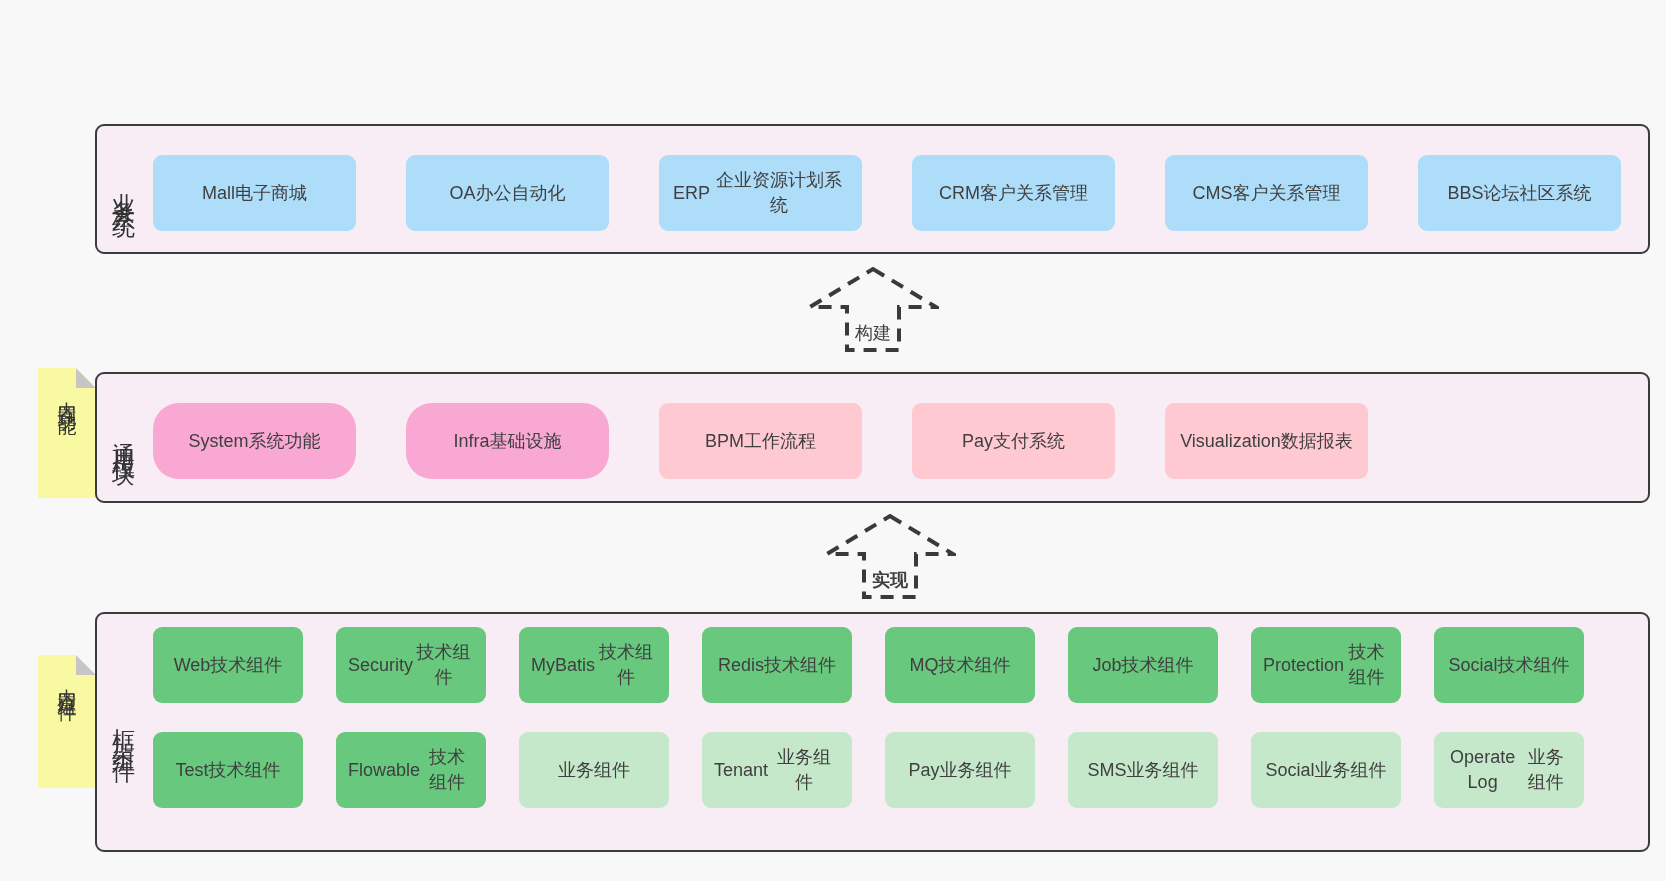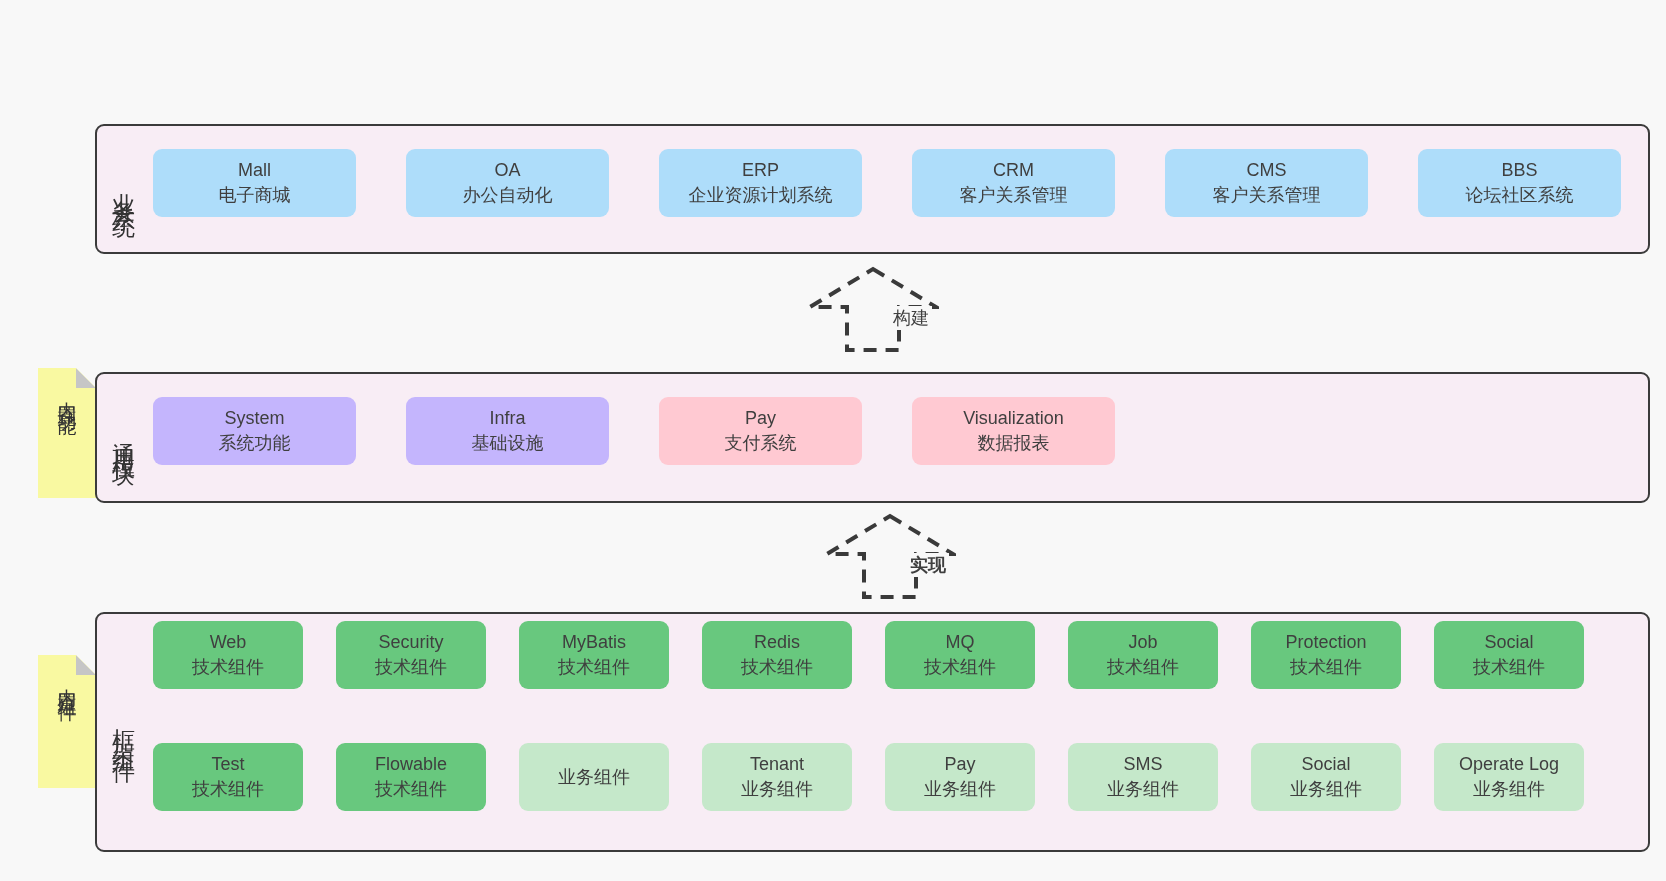--- a/index.html
+++ b/index.html
@@ -21,30 +21,30 @@
     position:absolute;left:12px;top:50%;transform:translateY(-50%);
     writing-mode:vertical-lr;text-orientation:upright;
     font-size:23px;letter-spacing:7px;color:#333;white-space:nowrap;
   }
   #panel-framework .panel-label{letter-spacing:11px;}
   
   .box-row{position:absolute;left:56px;display:flex;}
   .row-wide{gap:50px;top:23px;}
   .row-narrow{gap:33px;}
   #fw-row1{top:7px;}
-  #fw-row2{top:129px;}
+  #fw-row2{top:112px;}
   .box{
-    box-sizing:border-box;height:68px;border-radius:9px;
-    display:flex;flex-direction:column;align-items:center;justify-content:center;
-    text-align:center;font-size:18px;line-height:25px;color:#3f3f3f;
+    box-sizing:border-box;height:76px;border-radius:9px;
+    display:flex;flex-direction:row;align-items:center;justify-content:center;
+    text-align:center;font-size:18px;line-height:25px;color:#3f3f3f;margin-top:6px;
   }
   .box-wide{width:203px;padding:0 14px;}
   .box-narrow{width:150px;padding:0 12px;}
   .blue{background:#aeddfa;}
-  .red{background:#c4b5fd;}
+  .red{background:#f9a8d4;border-radius:26px;}
   .pink{background:#ffc9d2;}
   .green{background:#68c87e;}
   .green-light{background:#c5e8ca;}
   
   .tag{
     position:absolute;left:38px;width:58px;background:#f9f9a1;z-index:0;
     clip-path:polygon(0 0,calc(100% - 20px) 0,100% 20px,100% 100%,0 100%);
   }
   .tag::after{
     content:"";position:absolute;top:0;right:0;width:20px;height:20px;
@@ -56,22 +56,22 @@
     position:absolute;left:50%;top:18px;transform:translateX(-50%);
     writing-mode:vertical-lr;text-orientation:upright;
     font-size:19px;letter-spacing:5px;color:#333;white-space:nowrap;
   }
   
   .arrow{position:absolute;width:132px;height:88px;z-index:1;}
   #arrow-build{left:807px;top:266px;}
   #arrow-implement{left:824px;top:513px;font-weight:bold;}
   .arrow svg{display:block;width:132px;height:88px;}
   .arrow-label{
-    position:absolute;left:50%;top:40px;transform:translateX(-50%);
-    background:#f8f8f8;padding:0 3px;font-size:18px;color:#3f3f3f;white-space:nowrap;margin-left:38px;
+    position:absolute;left:50%;top:55px;transform:translateX(-50%);
+    background:#f8f8f8;padding:0 3px;font-size:18px;color:#3f3f3f;white-space:nowrap;
   }
 </style>
 </head>
 <body>
 
 <div class="stage">
 
   <div class="tag" id="tag-modules">
     <span class="tag-text">内置功能</span>
   </div>
@@ -122,20 +122,24 @@
     <div class="box-row row-wide">
       <div class="box box-wide red">
         <div>System</div>
         <div>系统功能</div>
       </div>
       <div class="box box-wide red">
         <div>Infra</div>
         <div>基础设施</div>
       </div>
       <div class="box box-wide pink">
+        <div>BPM</div>
+        <div>工作流程</div>
+      </div>
+      <div class="box box-wide pink">
         <div>Pay</div>
         <div>支付系统</div>
       </div>
       <div class="box box-wide pink">
         <div>Visualization</div>
         <div>数据报表</div>
       </div>
     </div>
   </div>
 

